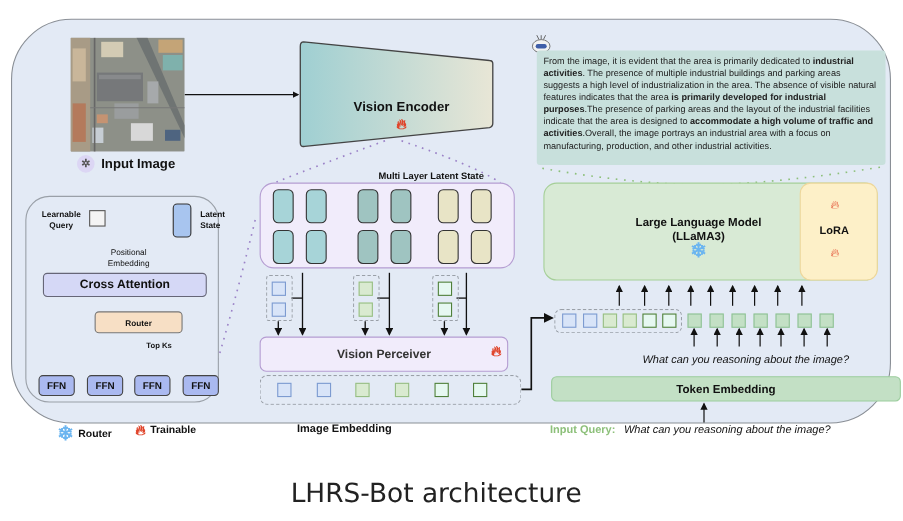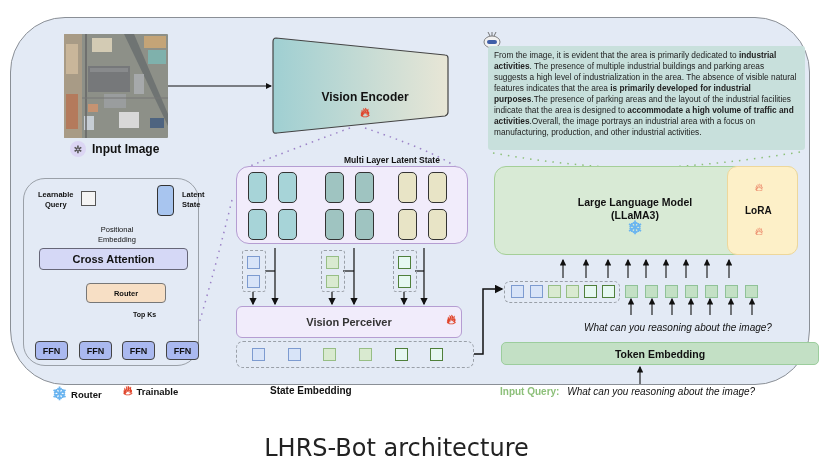--- a/index.html
+++ b/index.html
@@ -222,21 +222,21 @@
   <span class="fire">🔥︎</span>
 </div>
 
 <div class="emb-row"></div>
 <div class="sq blue" style="left:252px;top:348px;"></div>
 <div class="sq blue" style="left:288px;top:348px;"></div>
 <div class="sq lgreen" style="left:323px;top:348px;"></div>
 <div class="sq lgreen" style="left:359px;top:348px;"></div>
 <div class="sq dgreen" style="left:395px;top:348px;"></div>
 <div class="sq dgreen" style="left:430px;top:348px;"></div>
-<div class="img-emb-label">State Embedding</div>
+<div class="img-emb-label">Image Embedding</div>
 
 <div class="legend">
   <span class="snow">❄</span>
   <span>Router</span>
 </div>
 <div class="legend2">
   <span class="fire">🔥︎</span>
   <span>Trainable</span>
 </div>
 

